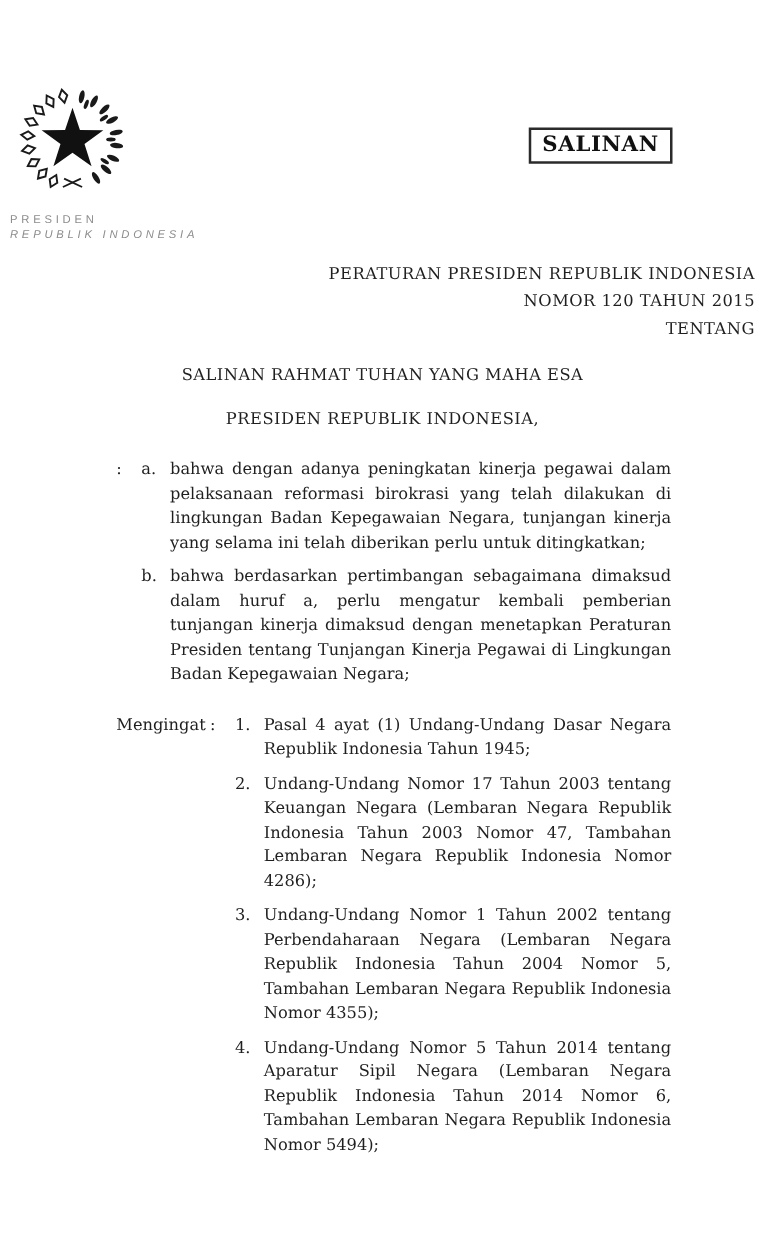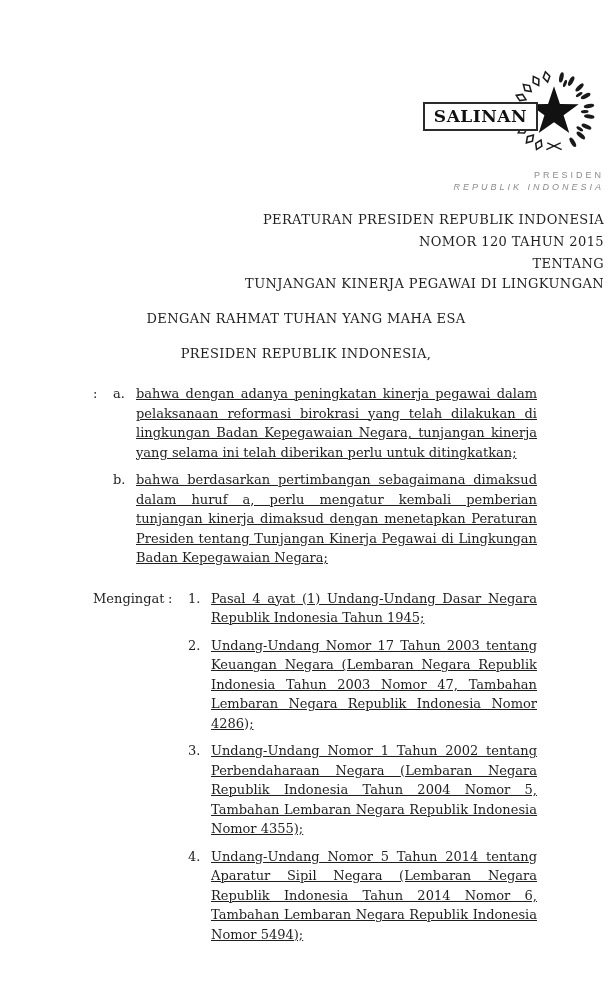--- a/index.html
+++ b/index.html
@@ -10,21 +10,21 @@
     height: 1008px;
     margin: 4px auto;
     background: #ffffff;
     font-family: "DejaVu Serif", "Liberation Serif", serif;
     color: #1f1f1f;
     overflow: hidden;
   }
   
   .header {
     padding-top: 64px;
-    text-align: right;
+    text-align: left;
   }
   .emblem {
     display: inline-block;
     width: 100px;
     height: 96px;
   }
   .letterhead {
     margin-top: 2px;
     font-family: "Liberation Sans", "DejaVu Sans", sans-serif;
     color: #8c8c8c;
@@ -77,21 +77,20 @@
   .clause-label { width: 75px; flex-shrink: 0; line-height: 19.5px; }
   .clause-colon { width: 20px; flex-shrink: 0; line-height: 19.5px; }
   .clause-items { flex: 1; display: flex; flex-direction: column; gap: 8px; }
   .clause-item { display: flex; }
   .item-marker { width: 23px; flex-shrink: 0; line-height: 19.5px; }
   .item-text {
     flex: 1;
     text-align: justify;
     text-justify: inter-word;
     line-height: 19.5px;
-    text-decoration: underline;
   }
 </style>
 </head>
 <body>
 
 <div class="page">
 
   <div class="salinan-badge">SALINAN</div>
 
   <div class="header">
@@ -135,24 +134,23 @@
     <div class="letterhead">
       <div class="lh1">PRESIDEN</div>
       <div class="lh2">REPUBLIK INDONESIA</div>
     </div>
   </div>
 
   <div class="title-block">
     <div class="tline">PERATURAN PRESIDEN REPUBLIK INDONESIA</div>
     <div class="tline">NOMOR 120 TAHUN 2015</div>
     <div class="tline">TENTANG</div>
-    <div class="tline tline-sub">TUNJANGAN KINERJA PEGAWAI DI LINGKUNGAN</div>
   </div>
 
-  <div class="invocation">DENGAN RAHMAT TUHAN YANG MAHA ESA</div>
+  <div class="invocation">SALINAN RAHMAT TUHAN YANG MAHA ESA</div>
   <div class="authority">PRESIDEN REPUBLIK INDONESIA,</div>
 
   <div class="content">
 
     <div class="clause-row">
       <div class="clause-colon">:</div>
       <div class="clause-items">
         <div class="clause-item">
           <div class="item-marker">a.</div>
           <div class="item-text">bahwa dengan adanya peningkatan kinerja pegawai dalam pelaksanaan reformasi birokrasi yang telah dilakukan di lingkungan Badan Kepegawaian Negara, tunjangan kinerja yang selama ini telah diberikan perlu untuk ditingkatkan;</div>

